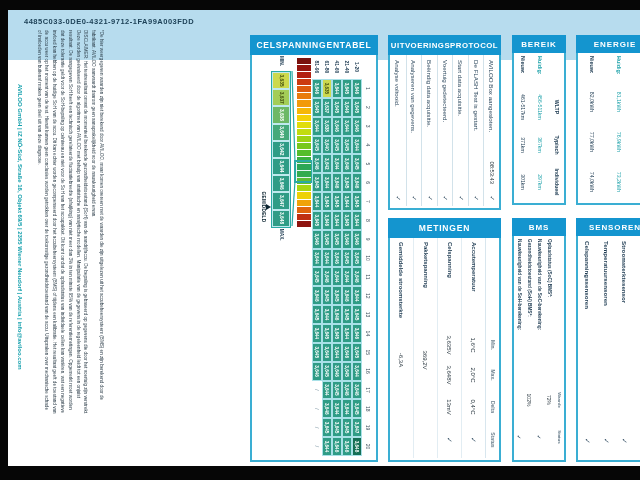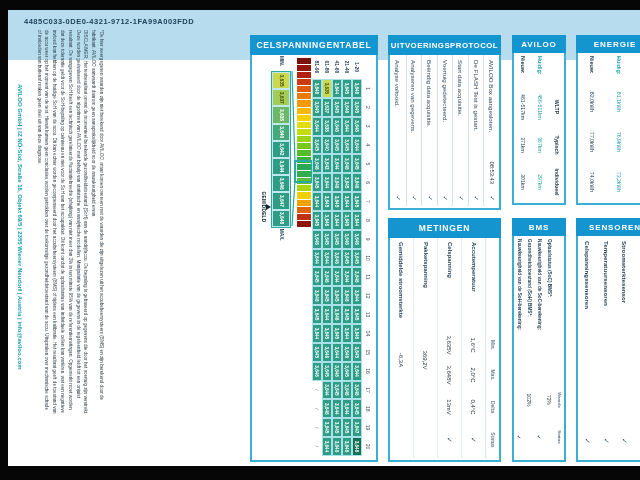--- a/index.html
+++ b/index.html
@@ -397,21 +397,21 @@
                   <div class="cst-cell empty">/</div>
                   <div class="cst-cell empty">/</div>
                 </div>
               </div>
           </div>
         </div>
       </div>
     </div>
 
     <div class="panel" id="p-bereik">
-      <div class="bar sm">AVILOO</div>
+      <div class="bar sm">BEREIK</div>
       <div class="pbody">
         <div class="rot" id="bereik-rot">
           <div id="bereik-grid">
               <div class="sg-h"></div>
               <div class="sg-h">WLTP</div>
               <div class="sg-h">Typisch</div>
               <div class="sg-h">Individueel</div>
               <div class="sg-label accent">Huidig:</div>
               <div class="sg-v accent">456-511km</div>
               <div class="sg-v accent">367km</div>

